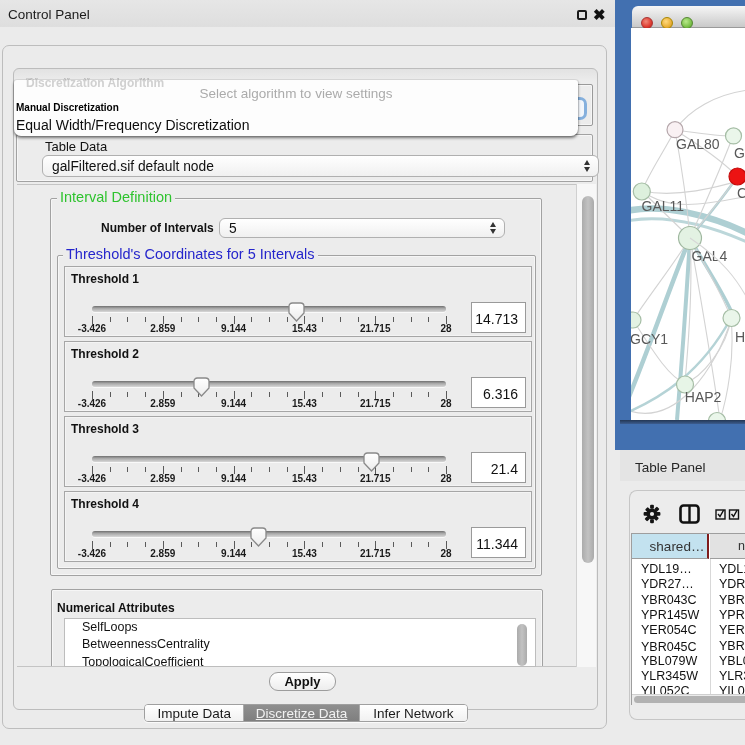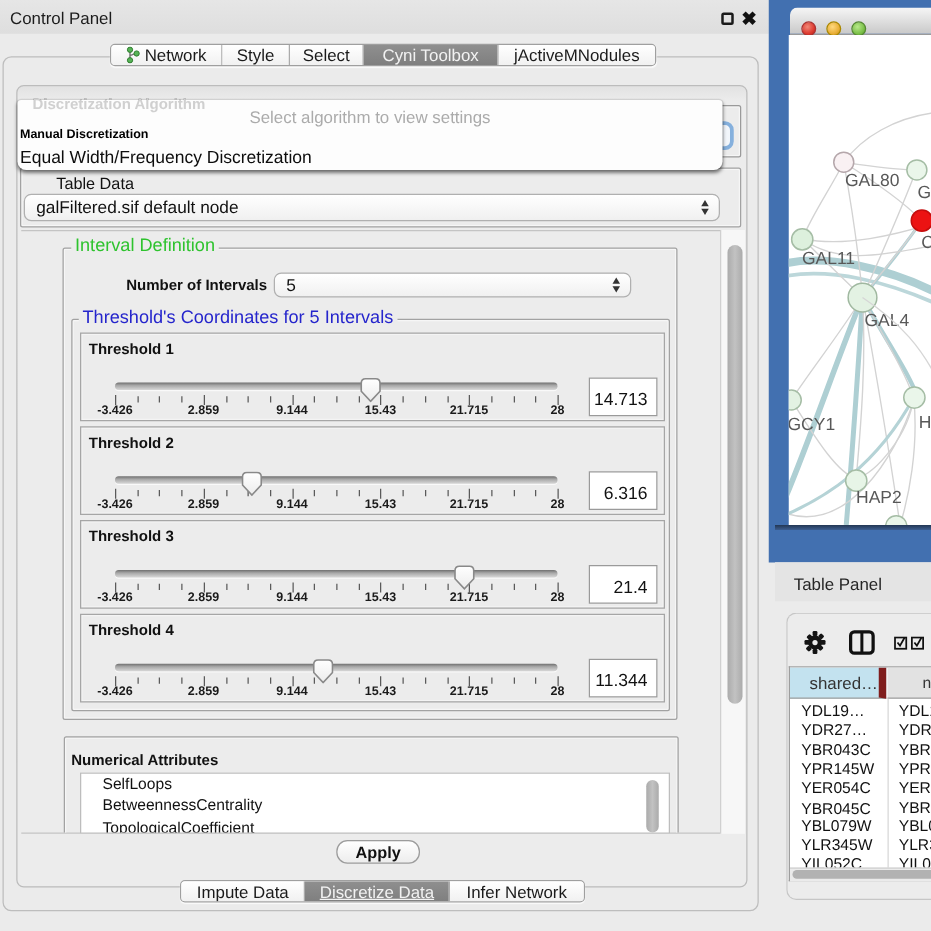--- a/index.html
+++ b/index.html
@@ -113,42 +113,30 @@
 <div id="stage">
 
   <div class="abs" id="titlebar">
       <div class="abs t">Control Panel</div>
     </div>
   <div class="abs" id="undock"></div>
   <div class="abs" id="closex">✖</div>
 
   <div class="abs" id="outerpanel"></div>
 
-  <div class="abs tabstrip" id="toptabs">
-    <div class="seg" style="width:89px;"><svg width="11" height="14" viewBox="0 0 11 14" style="margin-right:4px;">
-          <path d="M3 3.5 L3 11 M3 7.5 L8 5.5" stroke="#777" stroke-width="1.2" fill="none"></path>
-          <circle cx="3" cy="2.8" r="2.1" fill="#57b357" stroke="#2e7d2e" stroke-width="0.8"></circle>
-          <circle cx="3" cy="11.2" r="2.1" fill="#57b357" stroke="#2e7d2e" stroke-width="0.8"></circle>
-          <circle cx="8.3" cy="5.8" r="2.1" fill="#57b357" stroke="#2e7d2e" stroke-width="0.8"></circle>
-        </svg>Network</div>
-    <div class="seg" style="width:54px;">Style</div>
-    <div class="seg" style="width:59px;">Select</div>
-    <div class="seg sel" style="width:108px;">Cyni Toolbox</div>
-    <div class="seg" style="width:125px;">jActiveMNodules</div>
-  </div>
 
   <div class="abs" id="innerpanel"></div>
 
   <div class="abs group" style="left:16px; top:84px; width:577px; height:42px; border-color:#9a9a9a;"></div>
 
   <div class="abs" style="left:567px; top:97px; width:20px; height:23px; border:3px solid #85b0dd; border-radius:7px; background:#f2f6fb;"></div>
 
   <div class="abs group" style="left:16px; top:134px; width:577px; height:48px;"></div>
   <div class="abs grouplabel" style="left:42px; top:139px; color:#111; font-size:13px;">Table Data</div>
-  <div class="abs combo" style="left:19px; top:155px; width:557px; height:22px;">
+  <div class="abs combo" style="left:42px; top:155px; width:557px; height:22px;">
     <span class="txt">galFiltered.sif default node</span>
     <span class="arr">
         <span class="up"></span>
         <span class="dn"></span>
       </span>
   </div>
 
   <div class="abs" style="left:17px; top:184px; width:559px; height:483px; border-top:1px solid #c4c4c4; border-bottom:1px solid #c4c4c4; background:#ececec; overflow:hidden;" id="viewport">
 
     <div class="abs group" style="left:33px; top:13px; width:492px; height:378px;"></div>
@@ -472,21 +460,21 @@
     <line x1="10.5" y1="2" x2="10.5" y2="18" stroke="#111" stroke-width="2.4"></line>
   </svg>
   <svg class="abs" style="left:715px; top:509px;" width="25" height="11" viewBox="0 0 25 11">
     <rect x="1" y="1" width="9" height="9" fill="none" stroke="#111" stroke-width="1.4"></rect>
     <path d="M3,5 L5,7.5 L8.6,1.2" fill="none" stroke="#111" stroke-width="1.4"></path>
     <rect x="14.5" y="1" width="9" height="9" fill="none" stroke="#111" stroke-width="1.4"></rect>
     <path d="M16.5,5 L18.5,7.5 L22.1,1.2" fill="none" stroke="#111" stroke-width="1.4"></path>
   </svg>
 
   <div class="abs" id="tbl">
-      <div class="hdr" style="width:77px; background:#c3e2ef; border-right:6px solid #7f1d1d; text-align:center; line-height:25px; color:#333; border-bottom:1px solid #9e9e9e; padding-left:15px; font-size:13.5px;">shared…</div>
+      <div class="hdr" style="width:77px; background:#c3e2ef; border-right:2px solid #7f1d1d; text-align:center; line-height:25px; color:#333; border-bottom:1px solid #9e9e9e; padding-left:15px; font-size:13.5px;">shared…</div>
       <div class="hdr" style="left:78px; width:36px; background:#e2e2e2; color:#333; line-height:25px; border-bottom:1px solid #9e9e9e; padding-left:28px;">n</div>
       <div style="position:absolute; left:77.5px; top:25px; width:1px; height:147px; background:#d8d8d8;"></div>
       <div class="rows" style="width:114px; height:144px; top:28px;">
         <div style="position:absolute; left:9px; top:0.0px; height:15.3px; line-height:15.3px; color:#111;">YDL19…</div>
         <div style="position:absolute; left:87px; top:0.0px; height:15.3px; line-height:15.3px; color:#111;">YDL1</div>
         <div style="position:absolute; left:9px; top:15.3px; height:15.3px; line-height:15.3px; color:#111;">YDR27…</div>
         <div style="position:absolute; left:87px; top:15.3px; height:15.3px; line-height:15.3px; color:#111;">YDR2</div>
         <div style="position:absolute; left:9px; top:30.6px; height:15.3px; line-height:15.3px; color:#111;">YBR043C</div>
         <div style="position:absolute; left:87px; top:30.6px; height:15.3px; line-height:15.3px; color:#111;">YBR0</div>
         <div style="position:absolute; left:9px; top:45.9px; height:15.3px; line-height:15.3px; color:#111;">YPR145W</div>

